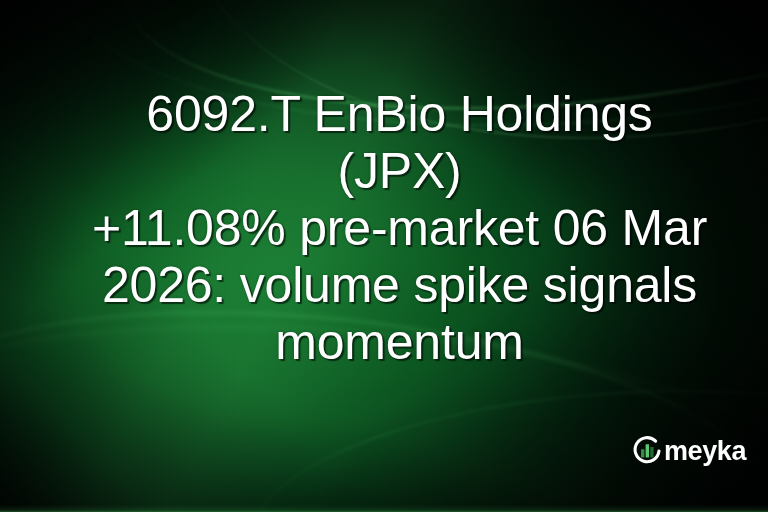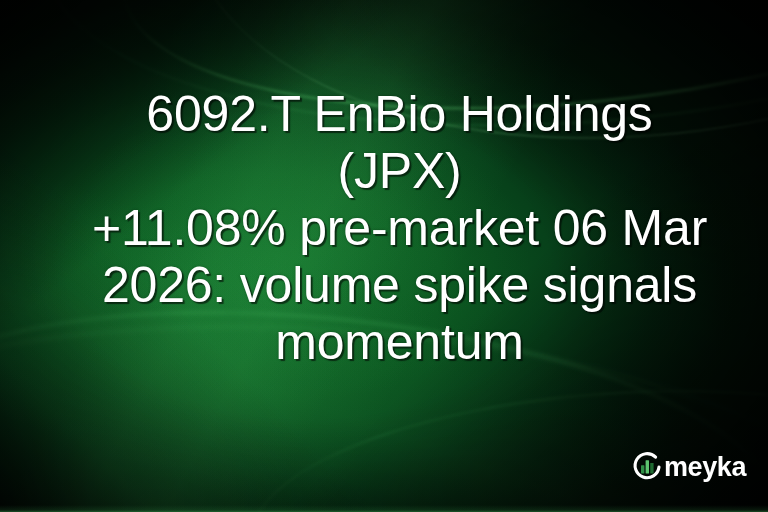--- a/index.html
+++ b/index.html
@@ -177,21 +177,21 @@
     text-shadow:
       2px 2px 1px rgba(0,0,0,0.55),
       0 0 3px rgba(0,0,0,0.30);
     white-space: pre-line;
   }
 
   
   .logo {
     position: absolute;
     right: 22px;
-    bottom: 28px;
+    bottom: 44px;
     display: flex;
     align-items: center;
   }
   .logo-mark {
     width: 34px;
     height: 34px;
     display: block;
     flex: 0 0 auto;
   }
   .logo-word {

